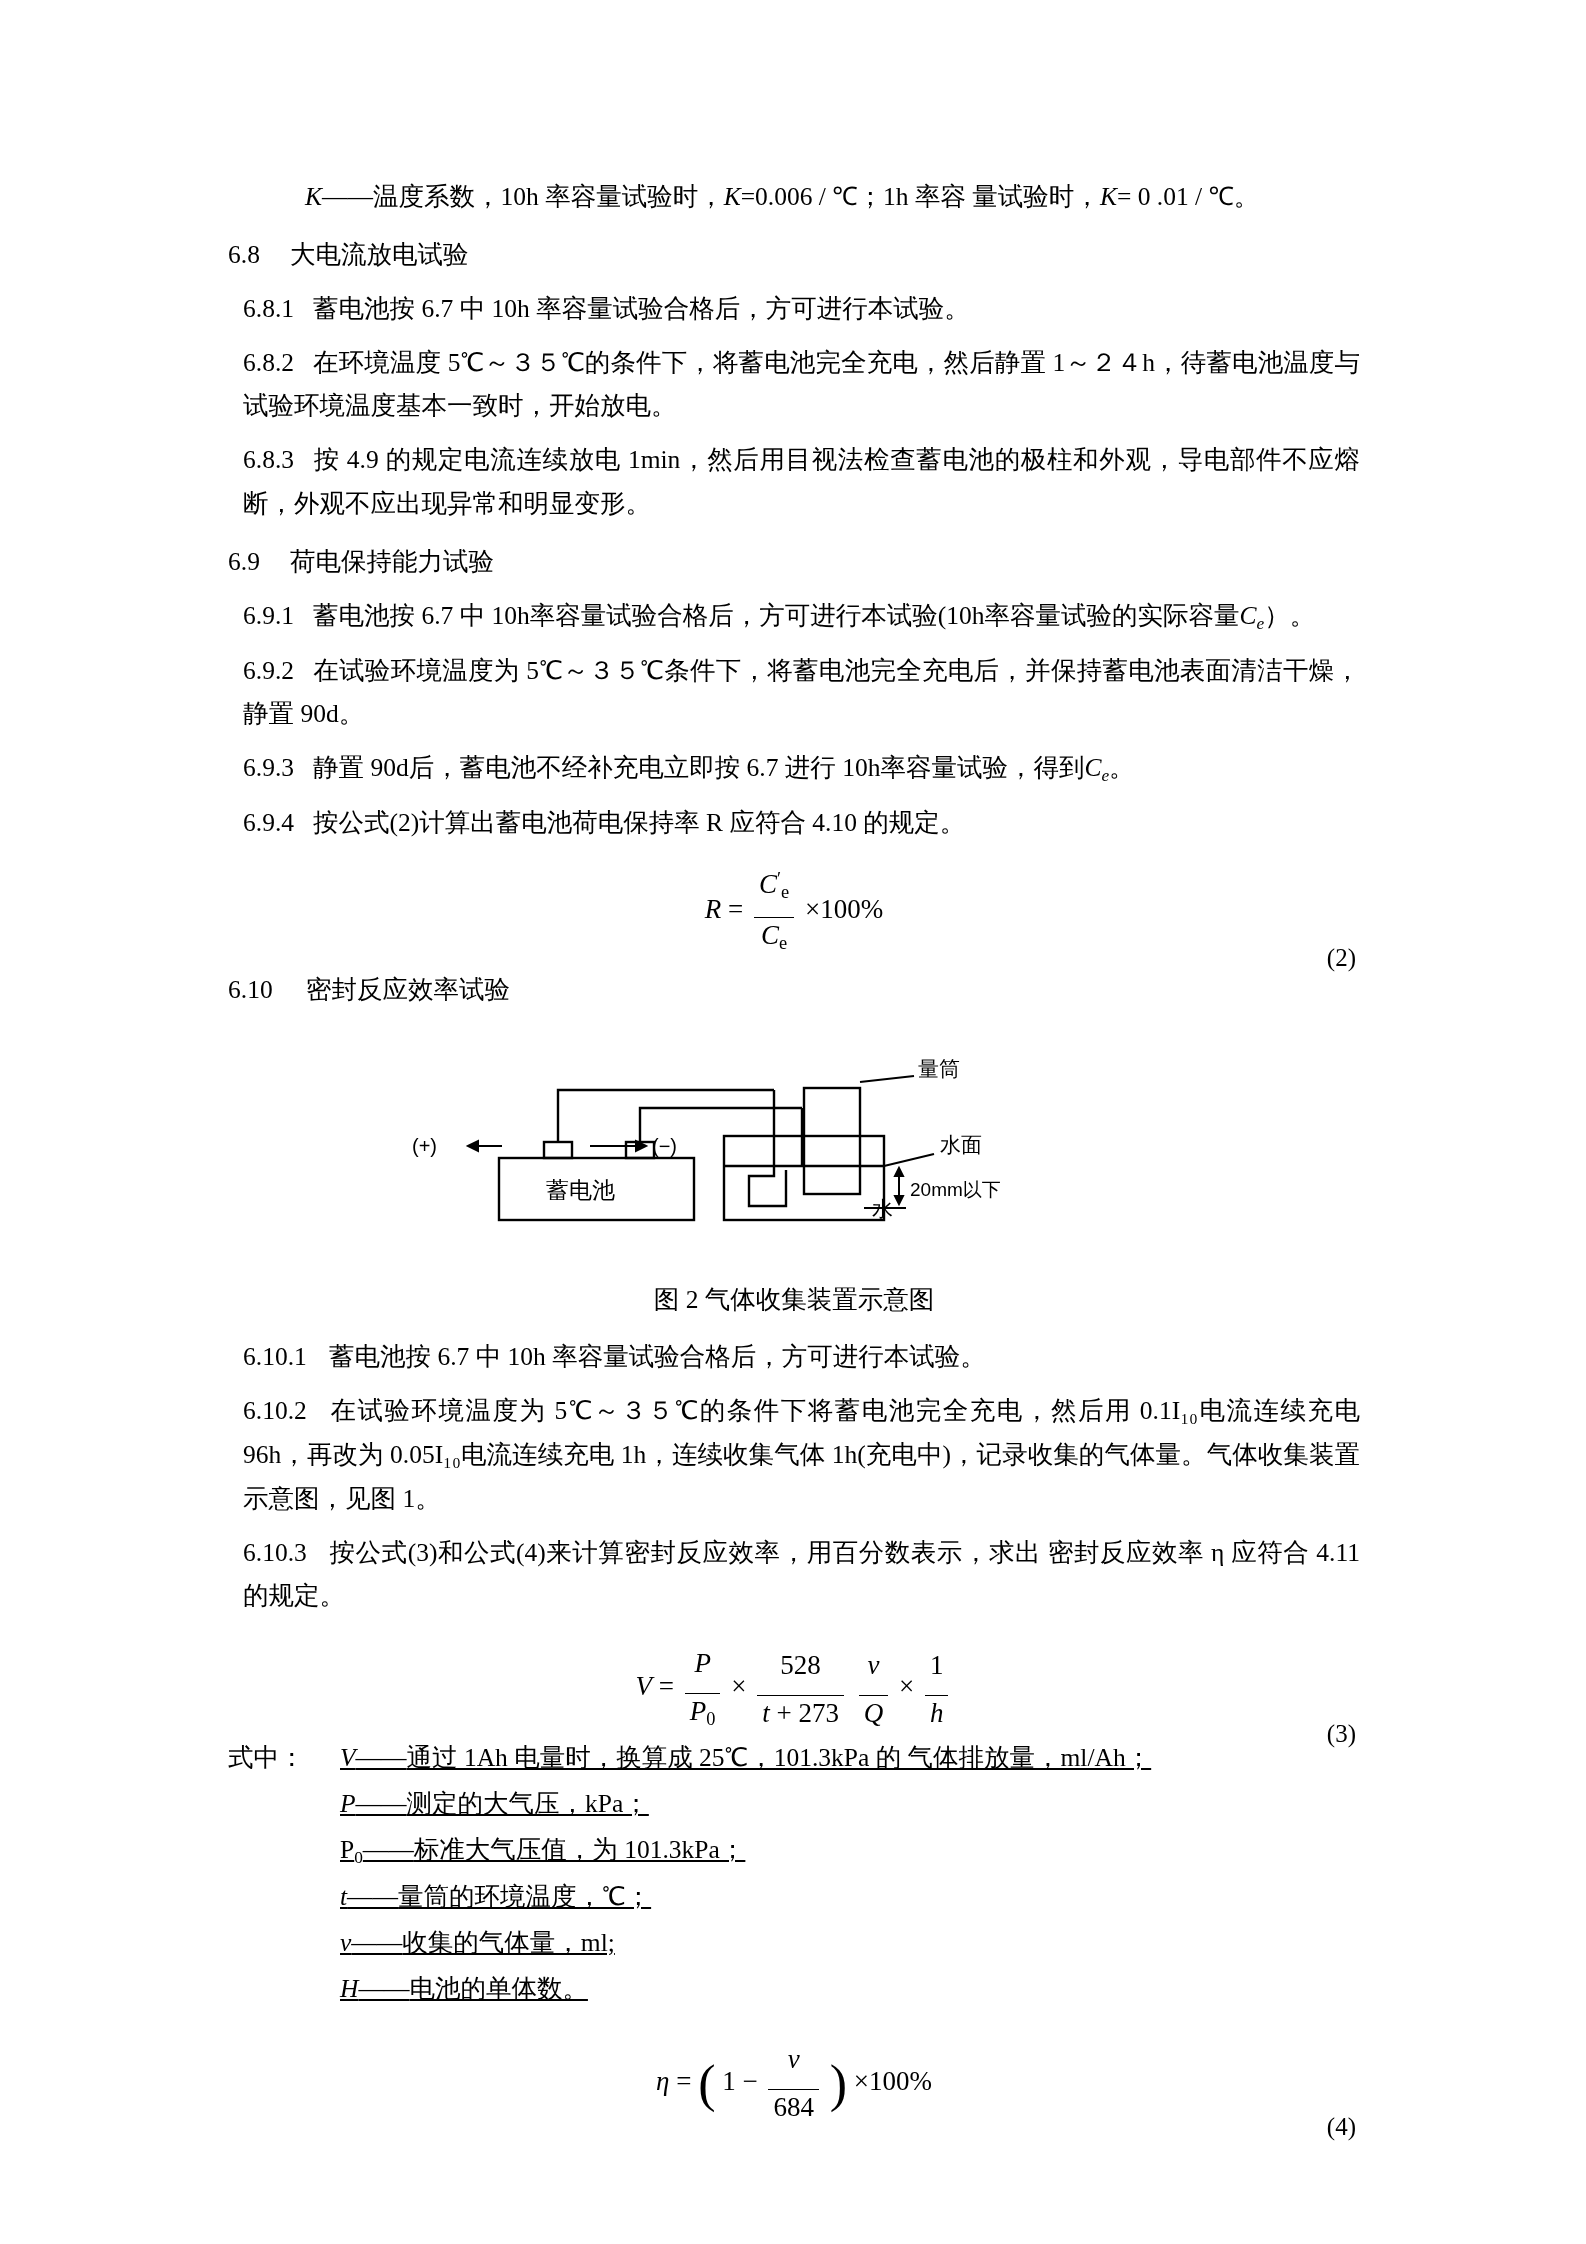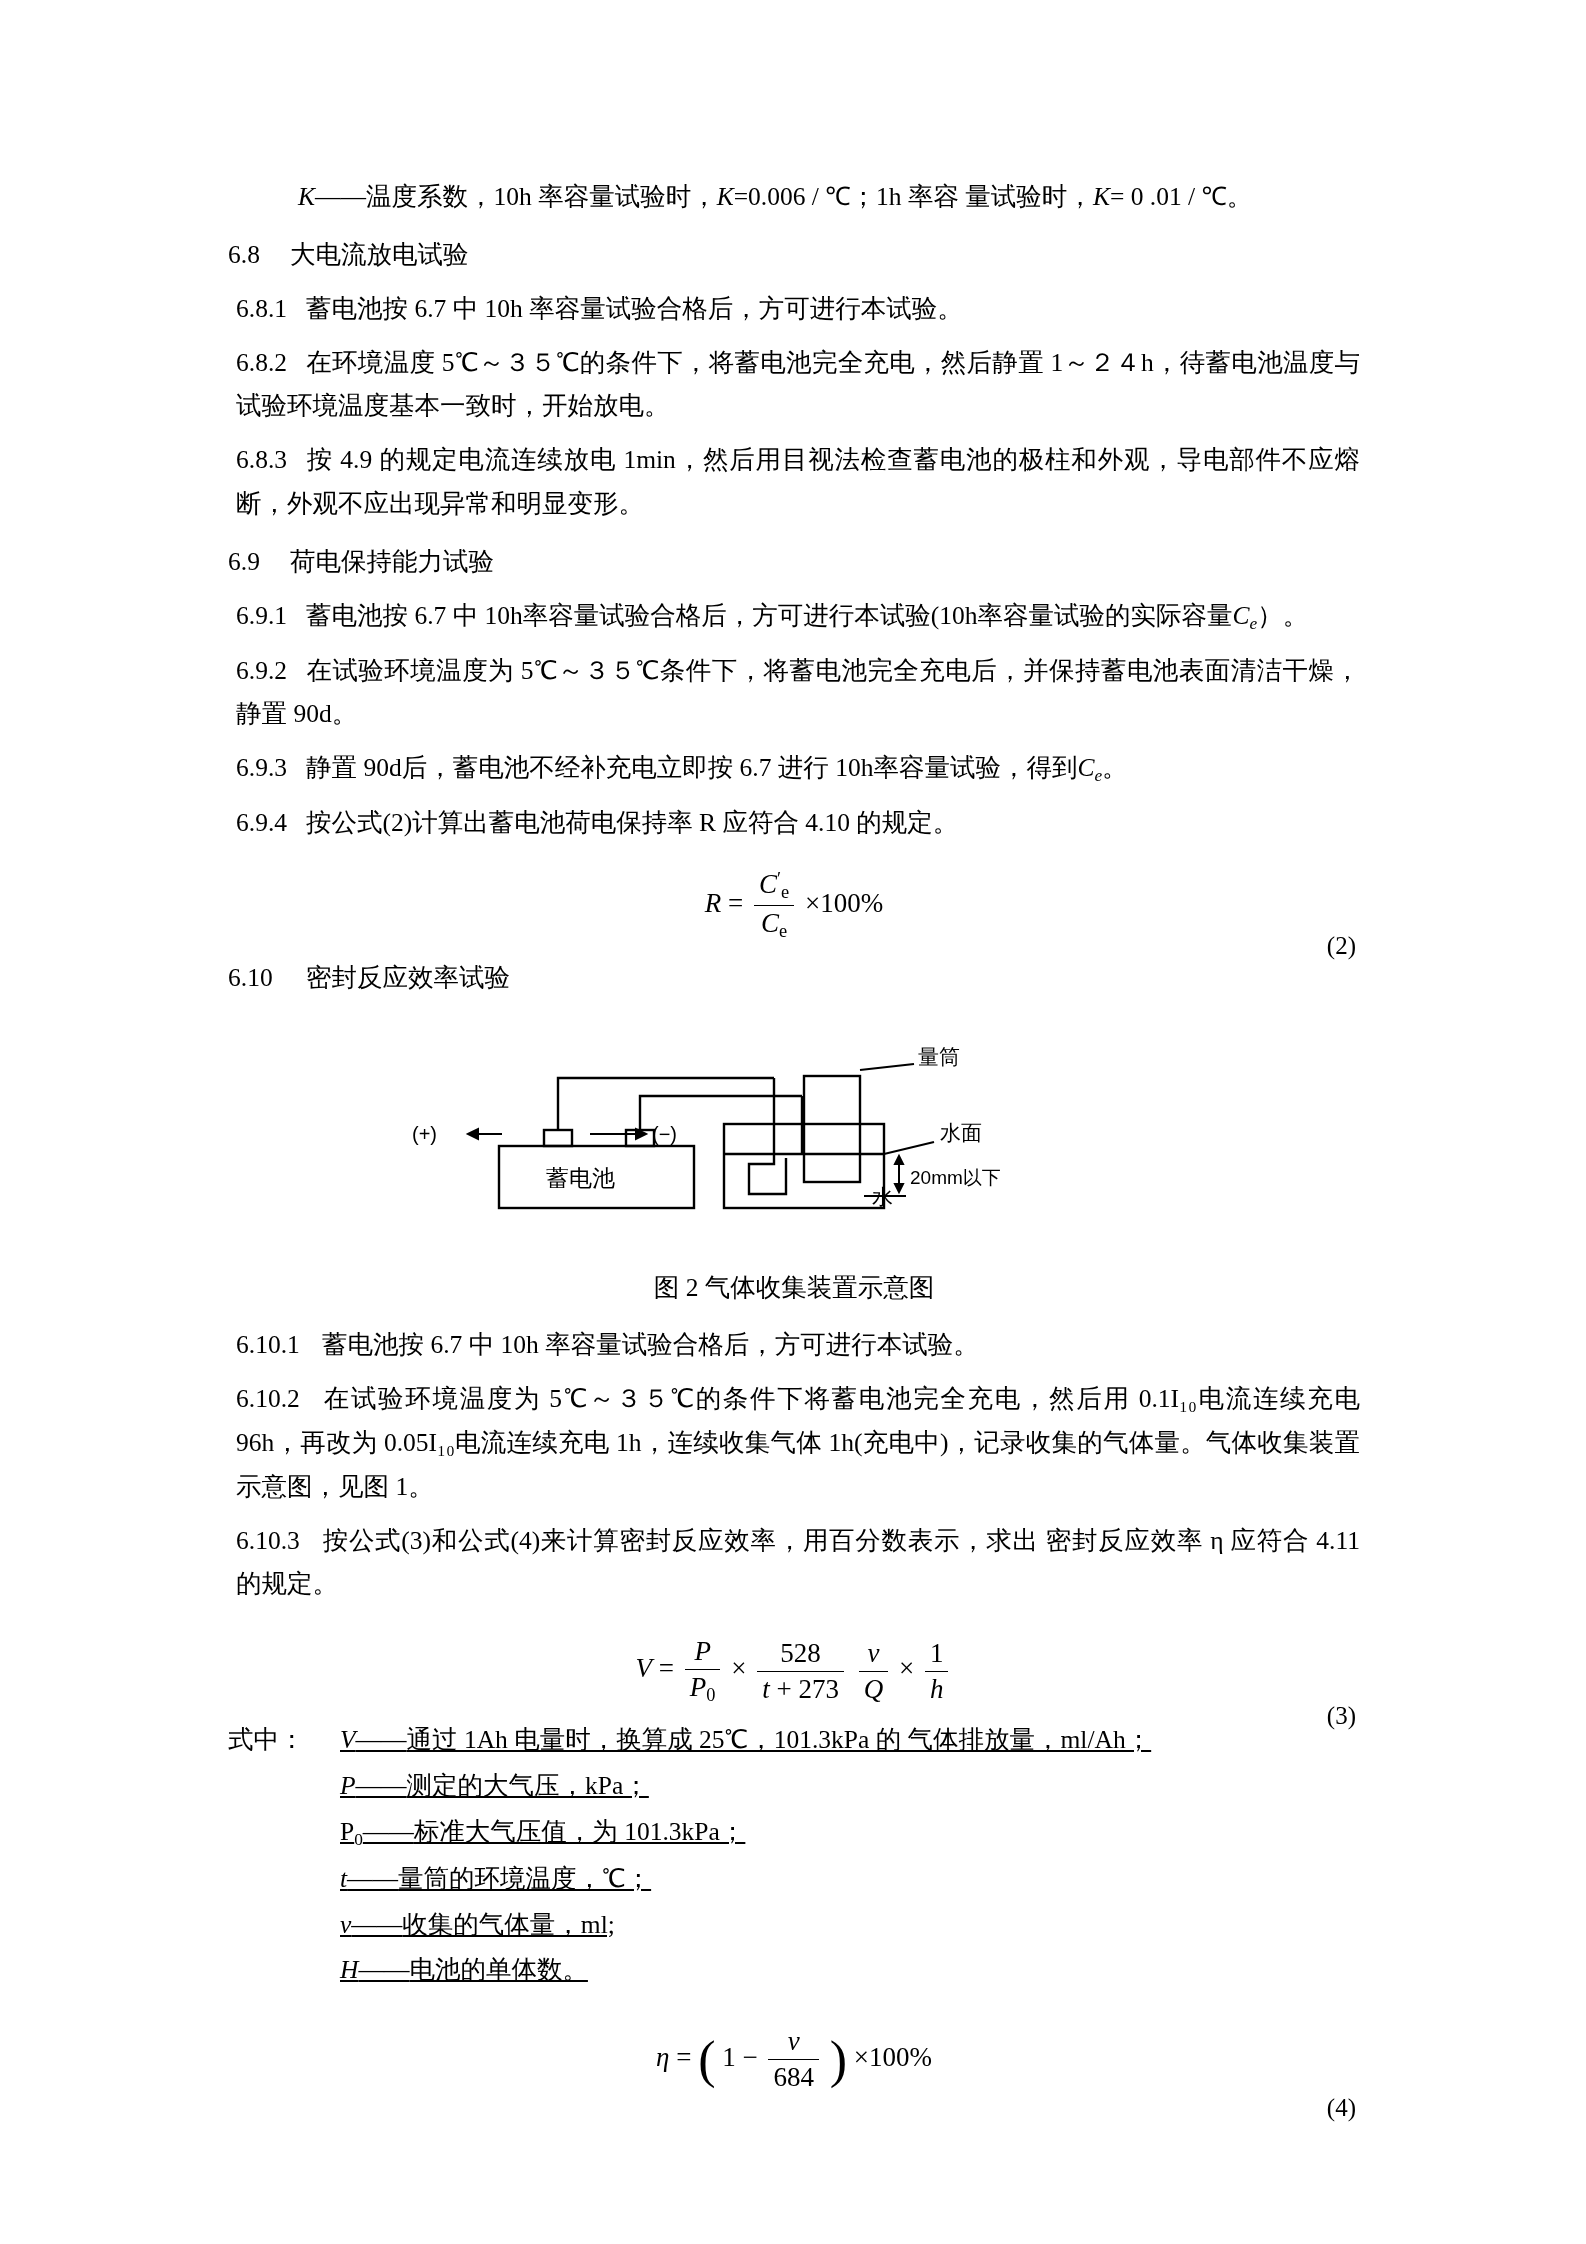--- a/index.html
+++ b/index.html
@@ -43,21 +43,21 @@
   }
   .sec-num {
     display: inline-block;
     min-width: 62px;
   }
   .sec-num-wide {
     display: inline-block;
     min-width: 78px;
   }
   .para {
-    margin: 0 0 10px 8px;
+    margin: 0 0 10px 15px;
   }
   .num-label {
     display: inline-block;
     min-width: 70px;
   }
   i, .it {
     font-style: italic;
     font-family: "Liberation Serif", serif;
   }
   .sub {
@@ -87,21 +87,21 @@
   }
   .frac {
     display: inline-block;
     vertical-align: middle;
     text-align: center;
     margin: 0 4px;
   }
   .frac .num {
     display: block;
     border-bottom: 1.4px solid #000;
-    padding: 0 5px 2px 5px;
+    padding: 0 5px 14px 5px;
   }
   .frac .den {
     display: block;
     padding: 2px 5px 0 5px;
   }
   .bigparen {
     display: inline-block;
     vertical-align: middle;
     font-size: 52px;
     line-height: 0.8;

